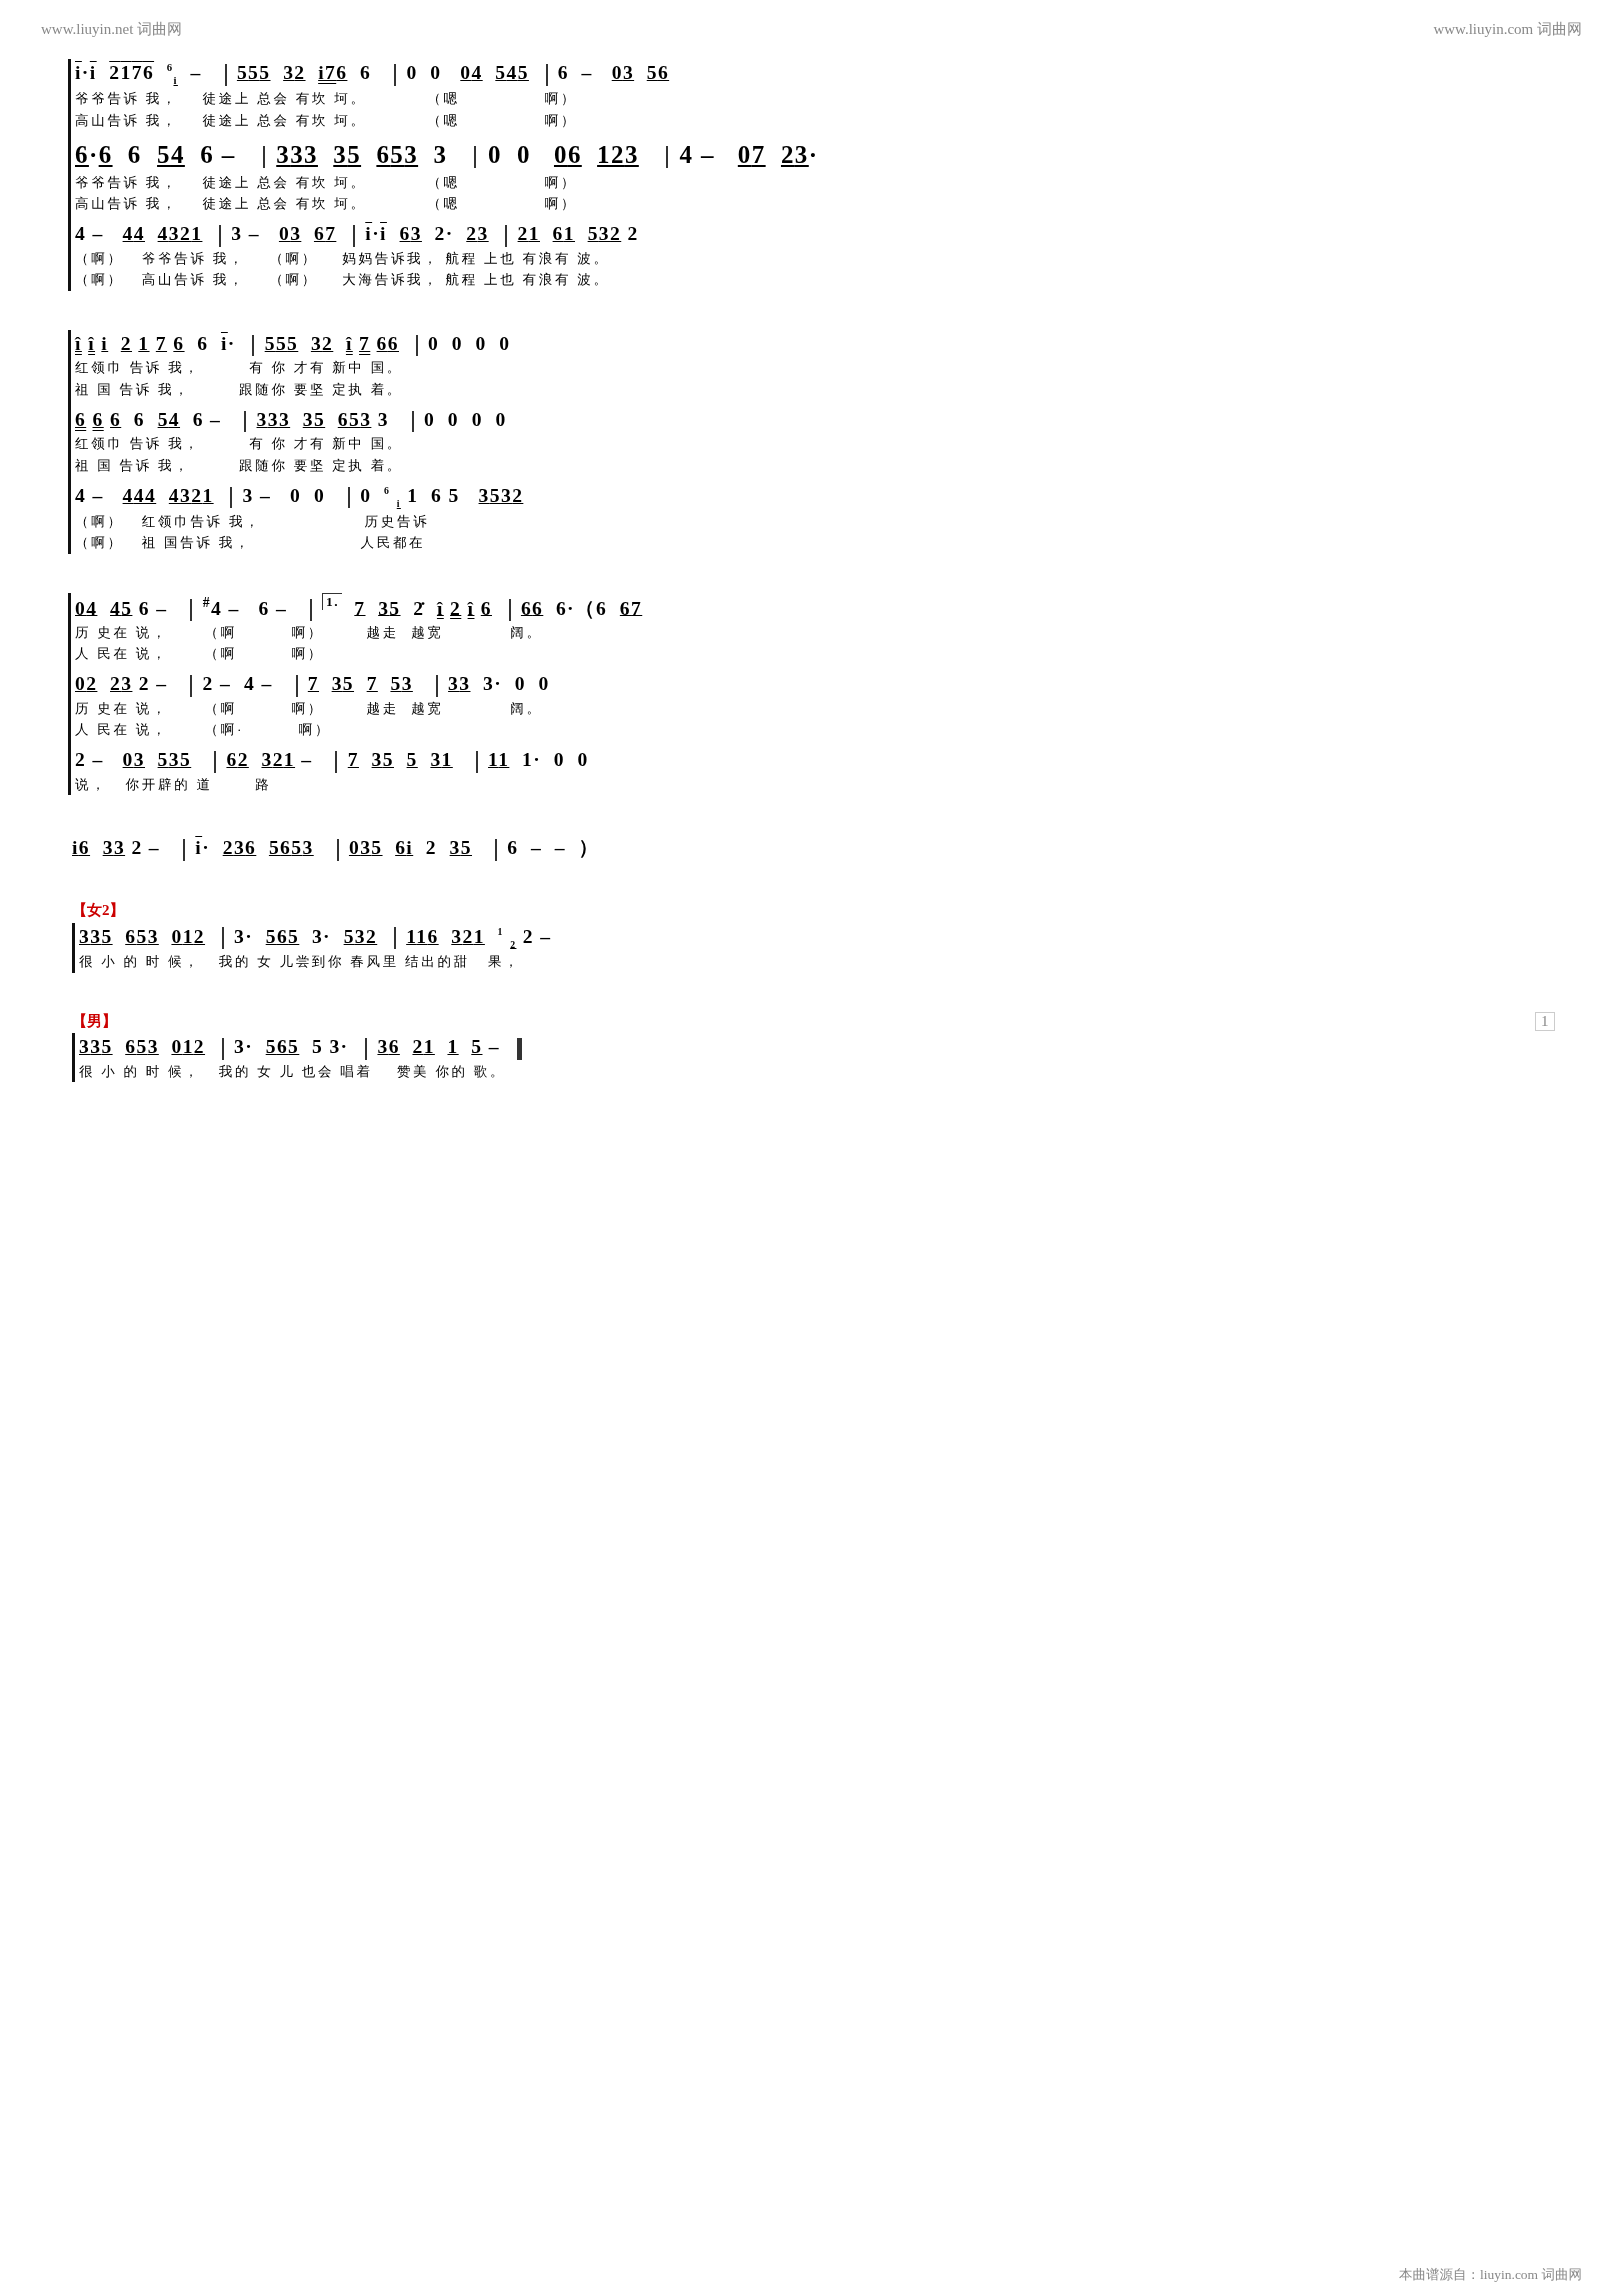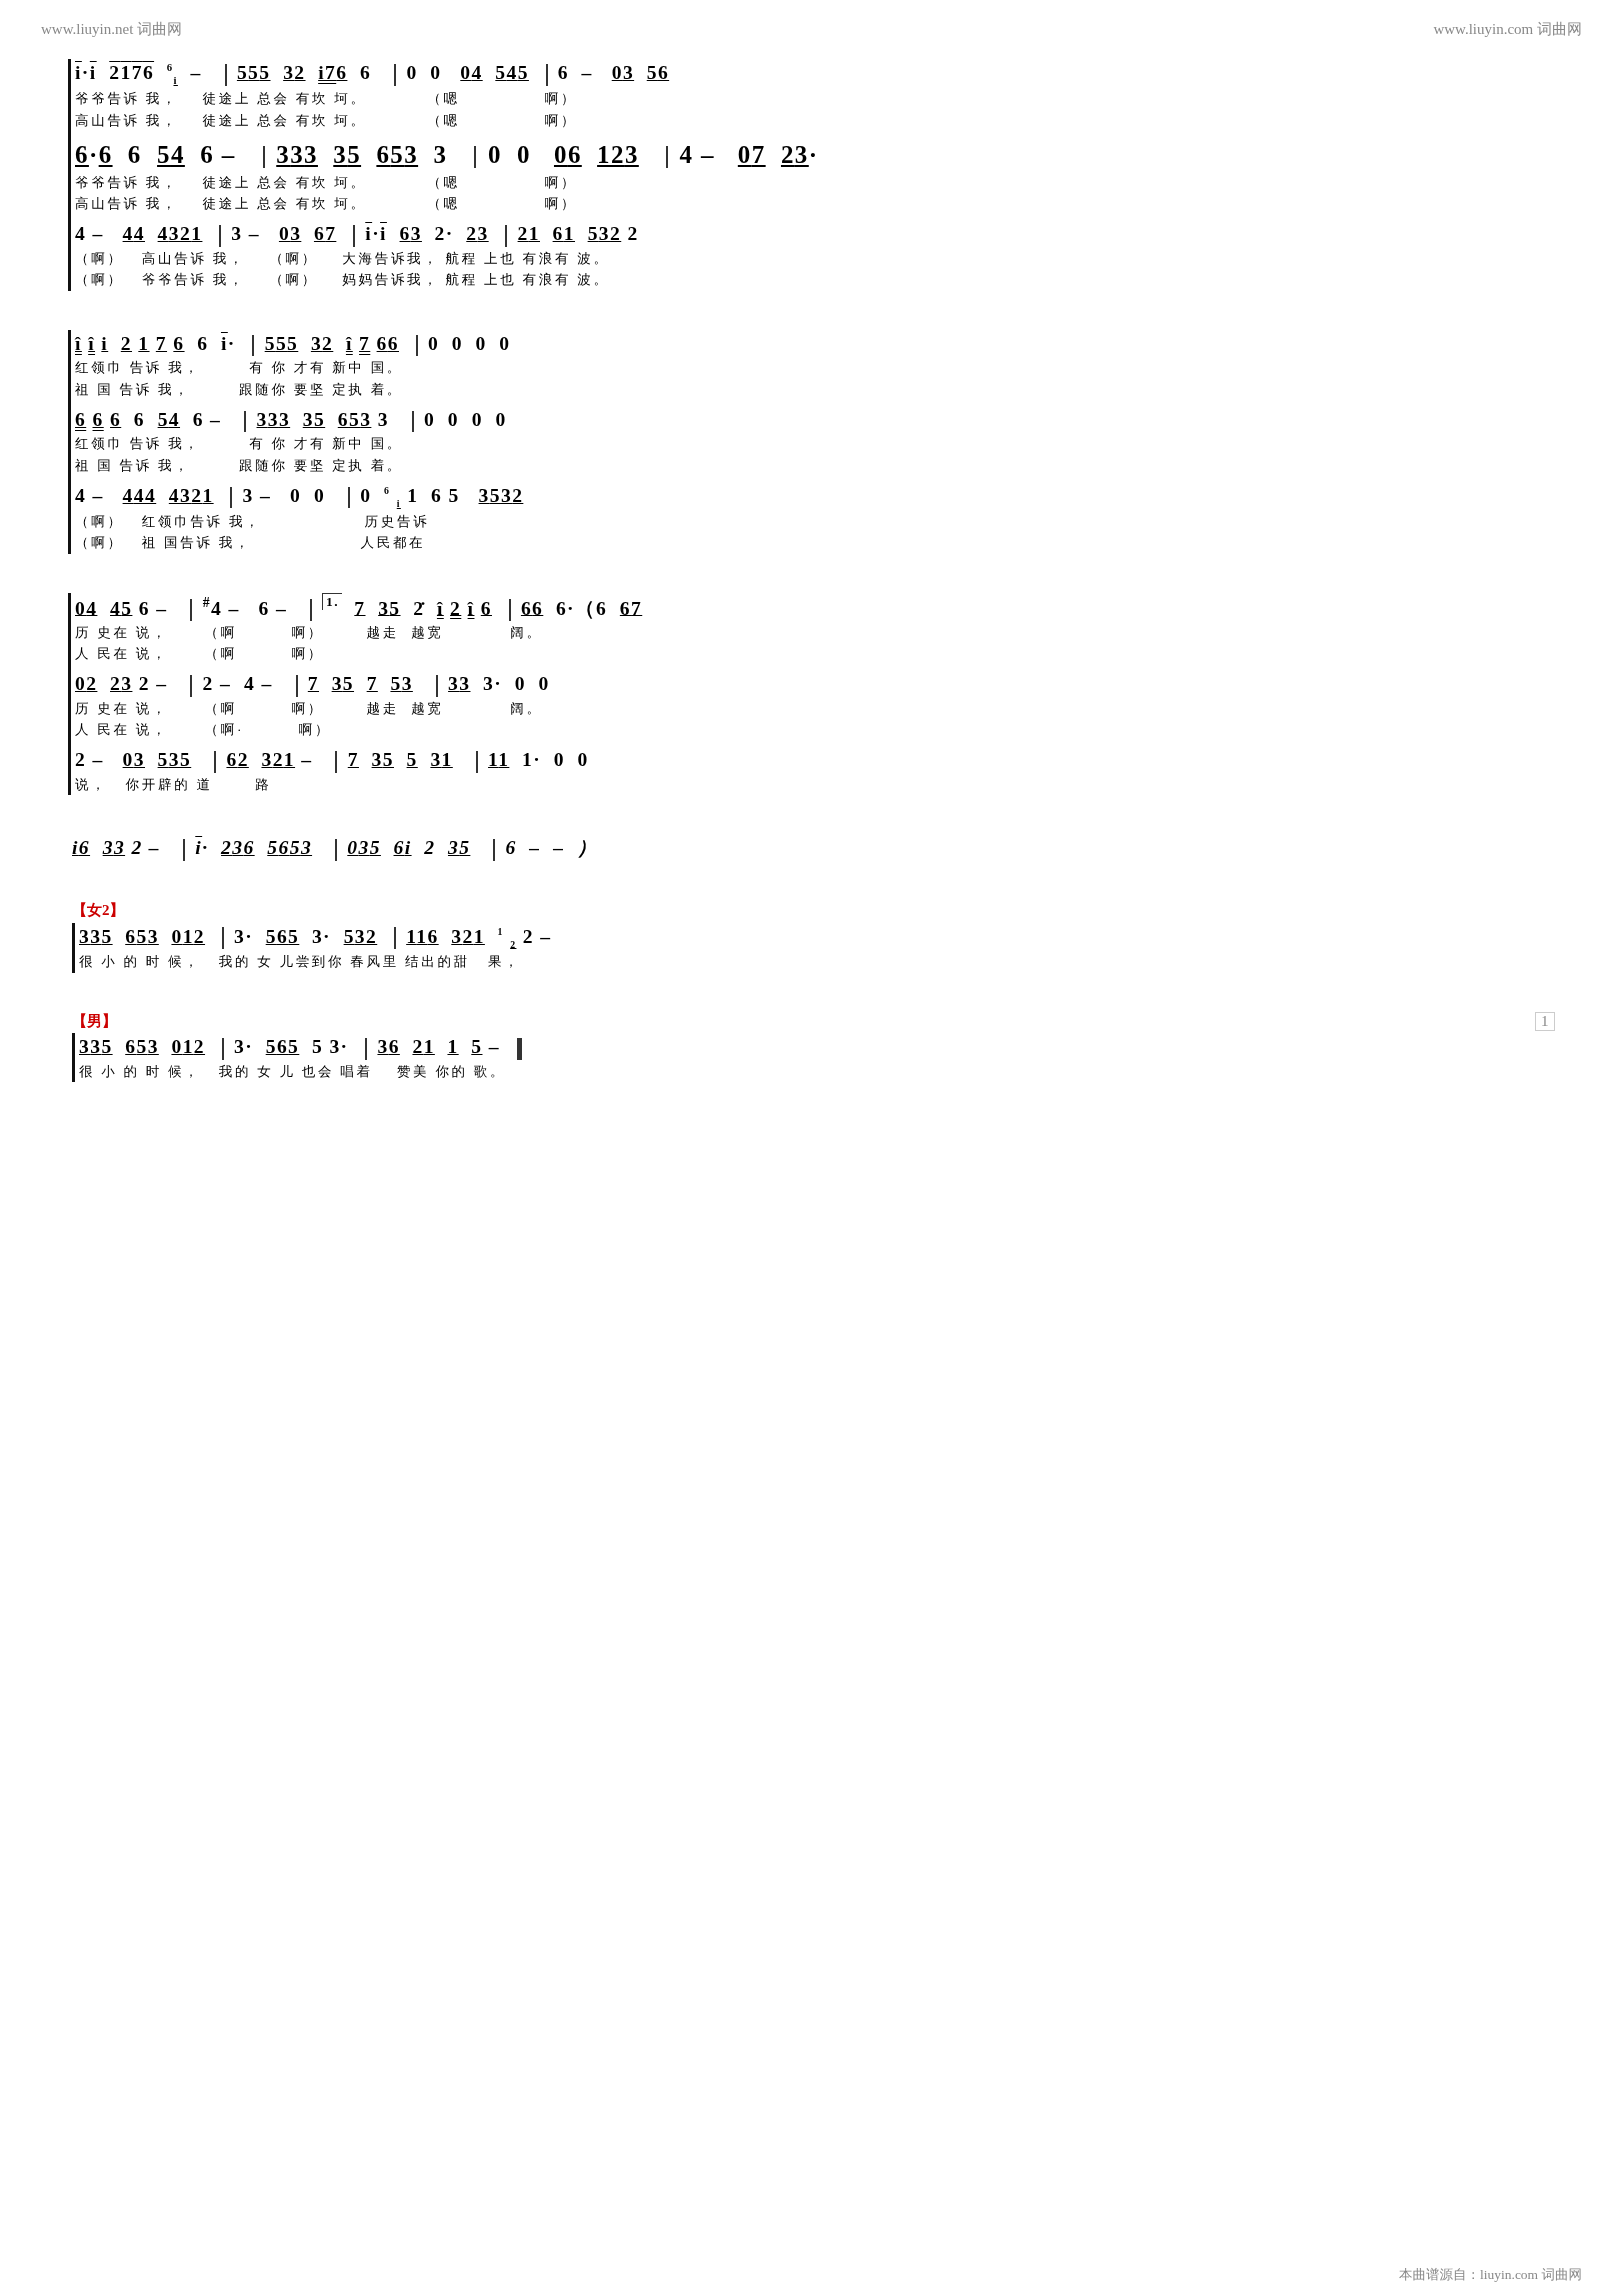--- a/index.html
+++ b/index.html
@@ -120,25 +120,25 @@
           <span style="text-decoration:underline;">6</span><span style="text-decoration:underline;">3</span>&nbsp;
           2·&nbsp;
           <span style="text-decoration:underline;">2</span><span style="text-decoration:underline;">3</span>&nbsp;
           <span style="display:inline-block; border-left:2px solid #333; margin:0 4px; height:21.6px; vertical-align:middle;"></span>
           <span style="text-decoration:underline;">2</span><span style="text-decoration:underline;">1</span>&nbsp;
           <span style="text-decoration:underline;">6</span><span style="text-decoration:underline;">1</span>&nbsp;
           <span style="text-decoration:underline;">5</span><span style="text-decoration:underline;">3</span><span style="text-decoration:underline;">2</span>&nbsp;2
         </div>
 
         <div style="font-size:13.5px; font-family:'SimSun','宋体',serif; letter-spacing:2.7px; white-space:nowrap; line-height:1.6;">
+          （啊）&nbsp;&nbsp;&nbsp;爷爷告诉&nbsp;我，&nbsp;&nbsp;&nbsp;&nbsp;（啊）&nbsp;&nbsp;&nbsp;&nbsp;妈妈告诉我，&nbsp;航程&nbsp;上也&nbsp;有浪有&nbsp;波。
+        </div>
+
+        <div style="font-size:13.5px; font-family:'SimSun','宋体',serif; letter-spacing:2.7px; white-space:nowrap; line-height:1.6;">
           （啊）&nbsp;&nbsp;&nbsp;高山告诉&nbsp;我，&nbsp;&nbsp;&nbsp;&nbsp;（啊）&nbsp;&nbsp;&nbsp;&nbsp;大海告诉我，&nbsp;航程&nbsp;上也&nbsp;有浪有&nbsp;波。
-        </div>
-
-        <div style="font-size:13.5px; font-family:'SimSun','宋体',serif; letter-spacing:2.7px; white-space:nowrap; line-height:1.6;">
-          （啊）&nbsp;&nbsp;&nbsp;爷爷告诉&nbsp;我，&nbsp;&nbsp;&nbsp;&nbsp;（啊）&nbsp;&nbsp;&nbsp;&nbsp;妈妈告诉我，&nbsp;航程&nbsp;上也&nbsp;有浪有&nbsp;波。
         </div>
       </div>
     </div>
 
     <div class="section-sep"></div>
 
     <div class="music-block">
       <div style="border-left:3.4px solid #111; padding-left:4px; margin-bottom:0;">
 
         <div style="font-size:19.6px; font-weight:bold; font-family:'Times New Roman',serif; white-space:nowrap; letter-spacing:1.4px; line-height:1.4;">
@@ -283,21 +283,21 @@
         </div>
         <div style="font-size:13.5px; font-family:'SimSun','宋体',serif; letter-spacing:2.7px; white-space:nowrap; line-height:1.6;">
           说，&nbsp;&nbsp;&nbsp;你开辟的&nbsp;道&nbsp;&nbsp;&nbsp;&nbsp;&nbsp;&nbsp;&nbsp;路
         </div>
       </div>
     </div>
 
     <div class="section-sep"></div>
 
     <div class="music-block">
-      <div style="padding-left:4px; margin-bottom:16px;font-style:italic;">
+      <div style="padding-left:4px; margin-bottom:16px;">
         <div style="font-size:19.6px; font-weight:bold; font-family:'Times New Roman',serif; white-space:nowrap; letter-spacing:1.4px; line-height:1.4;">
           <span style="text-decoration:underline;">i</span><span style="text-decoration:underline;">6</span>&nbsp;
           <span style="text-decoration:underline;">3</span><span style="text-decoration:underline;">3</span>&nbsp;2&nbsp;–&nbsp;&nbsp;
           <span style="display:inline-block; border-left:2px solid #333; margin:0 4px; height:21.6px; vertical-align:middle;"></span>
           <span style="text-decoration:overline;">i</span>·&nbsp;
           <span style="text-decoration:underline;">2</span><span style="text-decoration:underline;">3</span><span style="text-decoration:underline;">6</span>&nbsp;
           <span style="text-decoration:underline;">5</span><span style="text-decoration:underline;">6</span><span style="text-decoration:underline;">5</span><span style="text-decoration:underline;">3</span>&nbsp;&nbsp;
           <span style="display:inline-block; border-left:2px solid #333; margin:0 4px; height:21.6px; vertical-align:middle;"></span>
           <span style="text-decoration:underline;">0</span><span style="text-decoration:underline;">3</span><span style="text-decoration:underline;">5</span>&nbsp;
           <span style="text-decoration:underline;">6</span><span style="text-decoration:overline; text-decoration:underline;">i</span>&nbsp;

